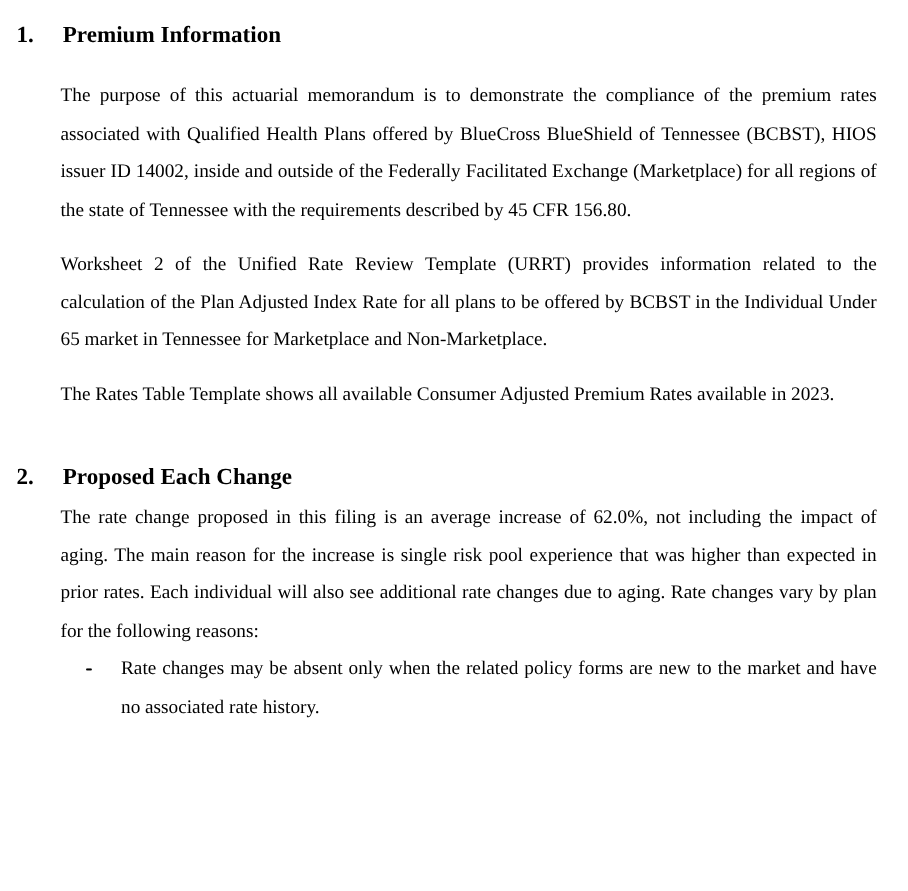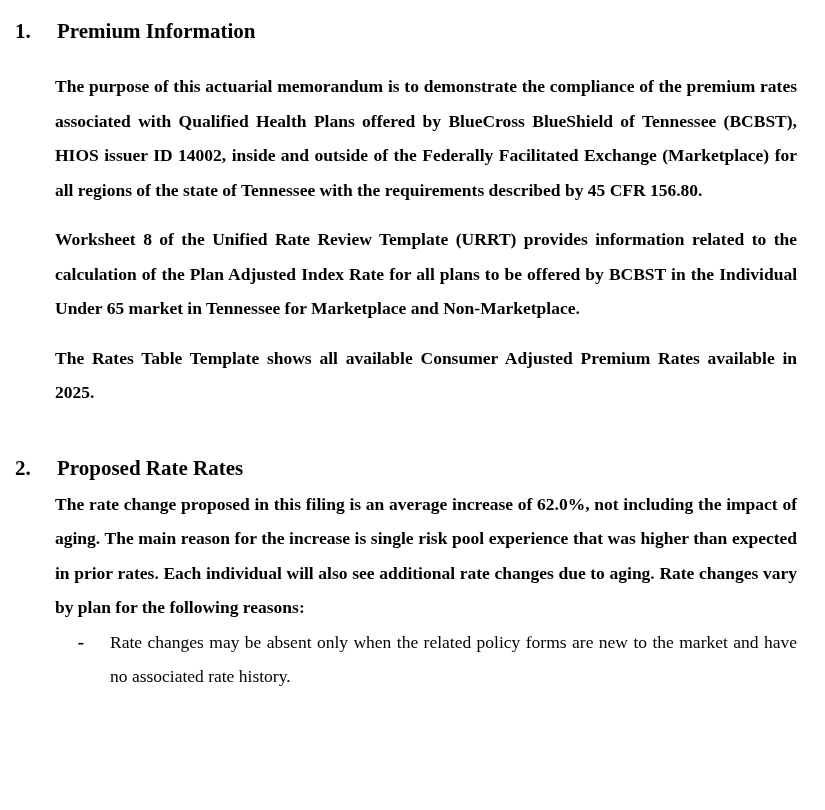--- a/index.html
+++ b/index.html
@@ -40,21 +40,20 @@
       margin-top: 45px;
     }
     .sec2 .heading {
       margin-bottom: 6px;
     }
     .body p {
       margin: 0;
       font-size: 17.5px;
       line-height: 34.5px;
       text-align: justify;
-      font-weight: bold;
     }
     .body p + p {
       margin-top: 15px;
     }
     ul.dash-list {
       list-style: none;
       margin: 0;
       padding: 0;
     }
     ul.dash-list li {
@@ -75,29 +74,29 @@
 
 <div class="page">
 
   <section class="sec sec1">
     <h2 class="heading">
       <span class="num">1.</span>
       <span class="htitle">Premium Information</span>
     </h2>
     <div class="body">
       <p>The purpose of this actuarial memorandum is to demonstrate the compliance of the premium rates associated with Qualified Health Plans offered by BlueCross BlueShield of Tennessee (BCBST), HIOS issuer ID 14002, inside and outside of the Federally Facilitated Exchange (Marketplace) for all regions of the state of Tennessee with the requirements described by 45 CFR 156.80.</p>
-      <p>Worksheet 8 of the Unified Rate Review Template (URRT) provides information related to the calculation of the Plan Adjusted Index Rate for all plans to be offered by BCBST in the Individual Under 65 market in Tennessee for Marketplace and Non-Marketplace.</p>
-      <p>The Rates Table Template shows all available Consumer Adjusted Premium Rates available in 2025.</p>
+      <p>Worksheet 2 of the Unified Rate Review Template (URRT) provides information related to the calculation of the Plan Adjusted Index Rate for all plans to be offered by BCBST in the Individual Under 65 market in Tennessee for Marketplace and Non-Marketplace.</p>
+      <p>The Rates Table Template shows all available Consumer Adjusted Premium Rates available in 2023.</p>
     </div>
   </section>
 
   <section class="sec sec2">
     <h2 class="heading">
       <span class="num">2.</span>
-      <span class="htitle">Proposed Rate Rates</span>
+      <span class="htitle">Proposed Each Change</span>
     </h2>
     <div class="body">
       <p>The rate change proposed in this filing is an average increase of 62.0%, not including the impact of aging.  The main reason for the increase is single risk pool experience that was higher than expected in prior rates.  Each individual will also see additional rate changes due to aging. Rate changes vary by plan for the following reasons:</p>
       <ul class="dash-list">
         <li>
           <span class="dash">-</span>
         </li>
         <li>
           <span class="dash">-</span>
         </li>

